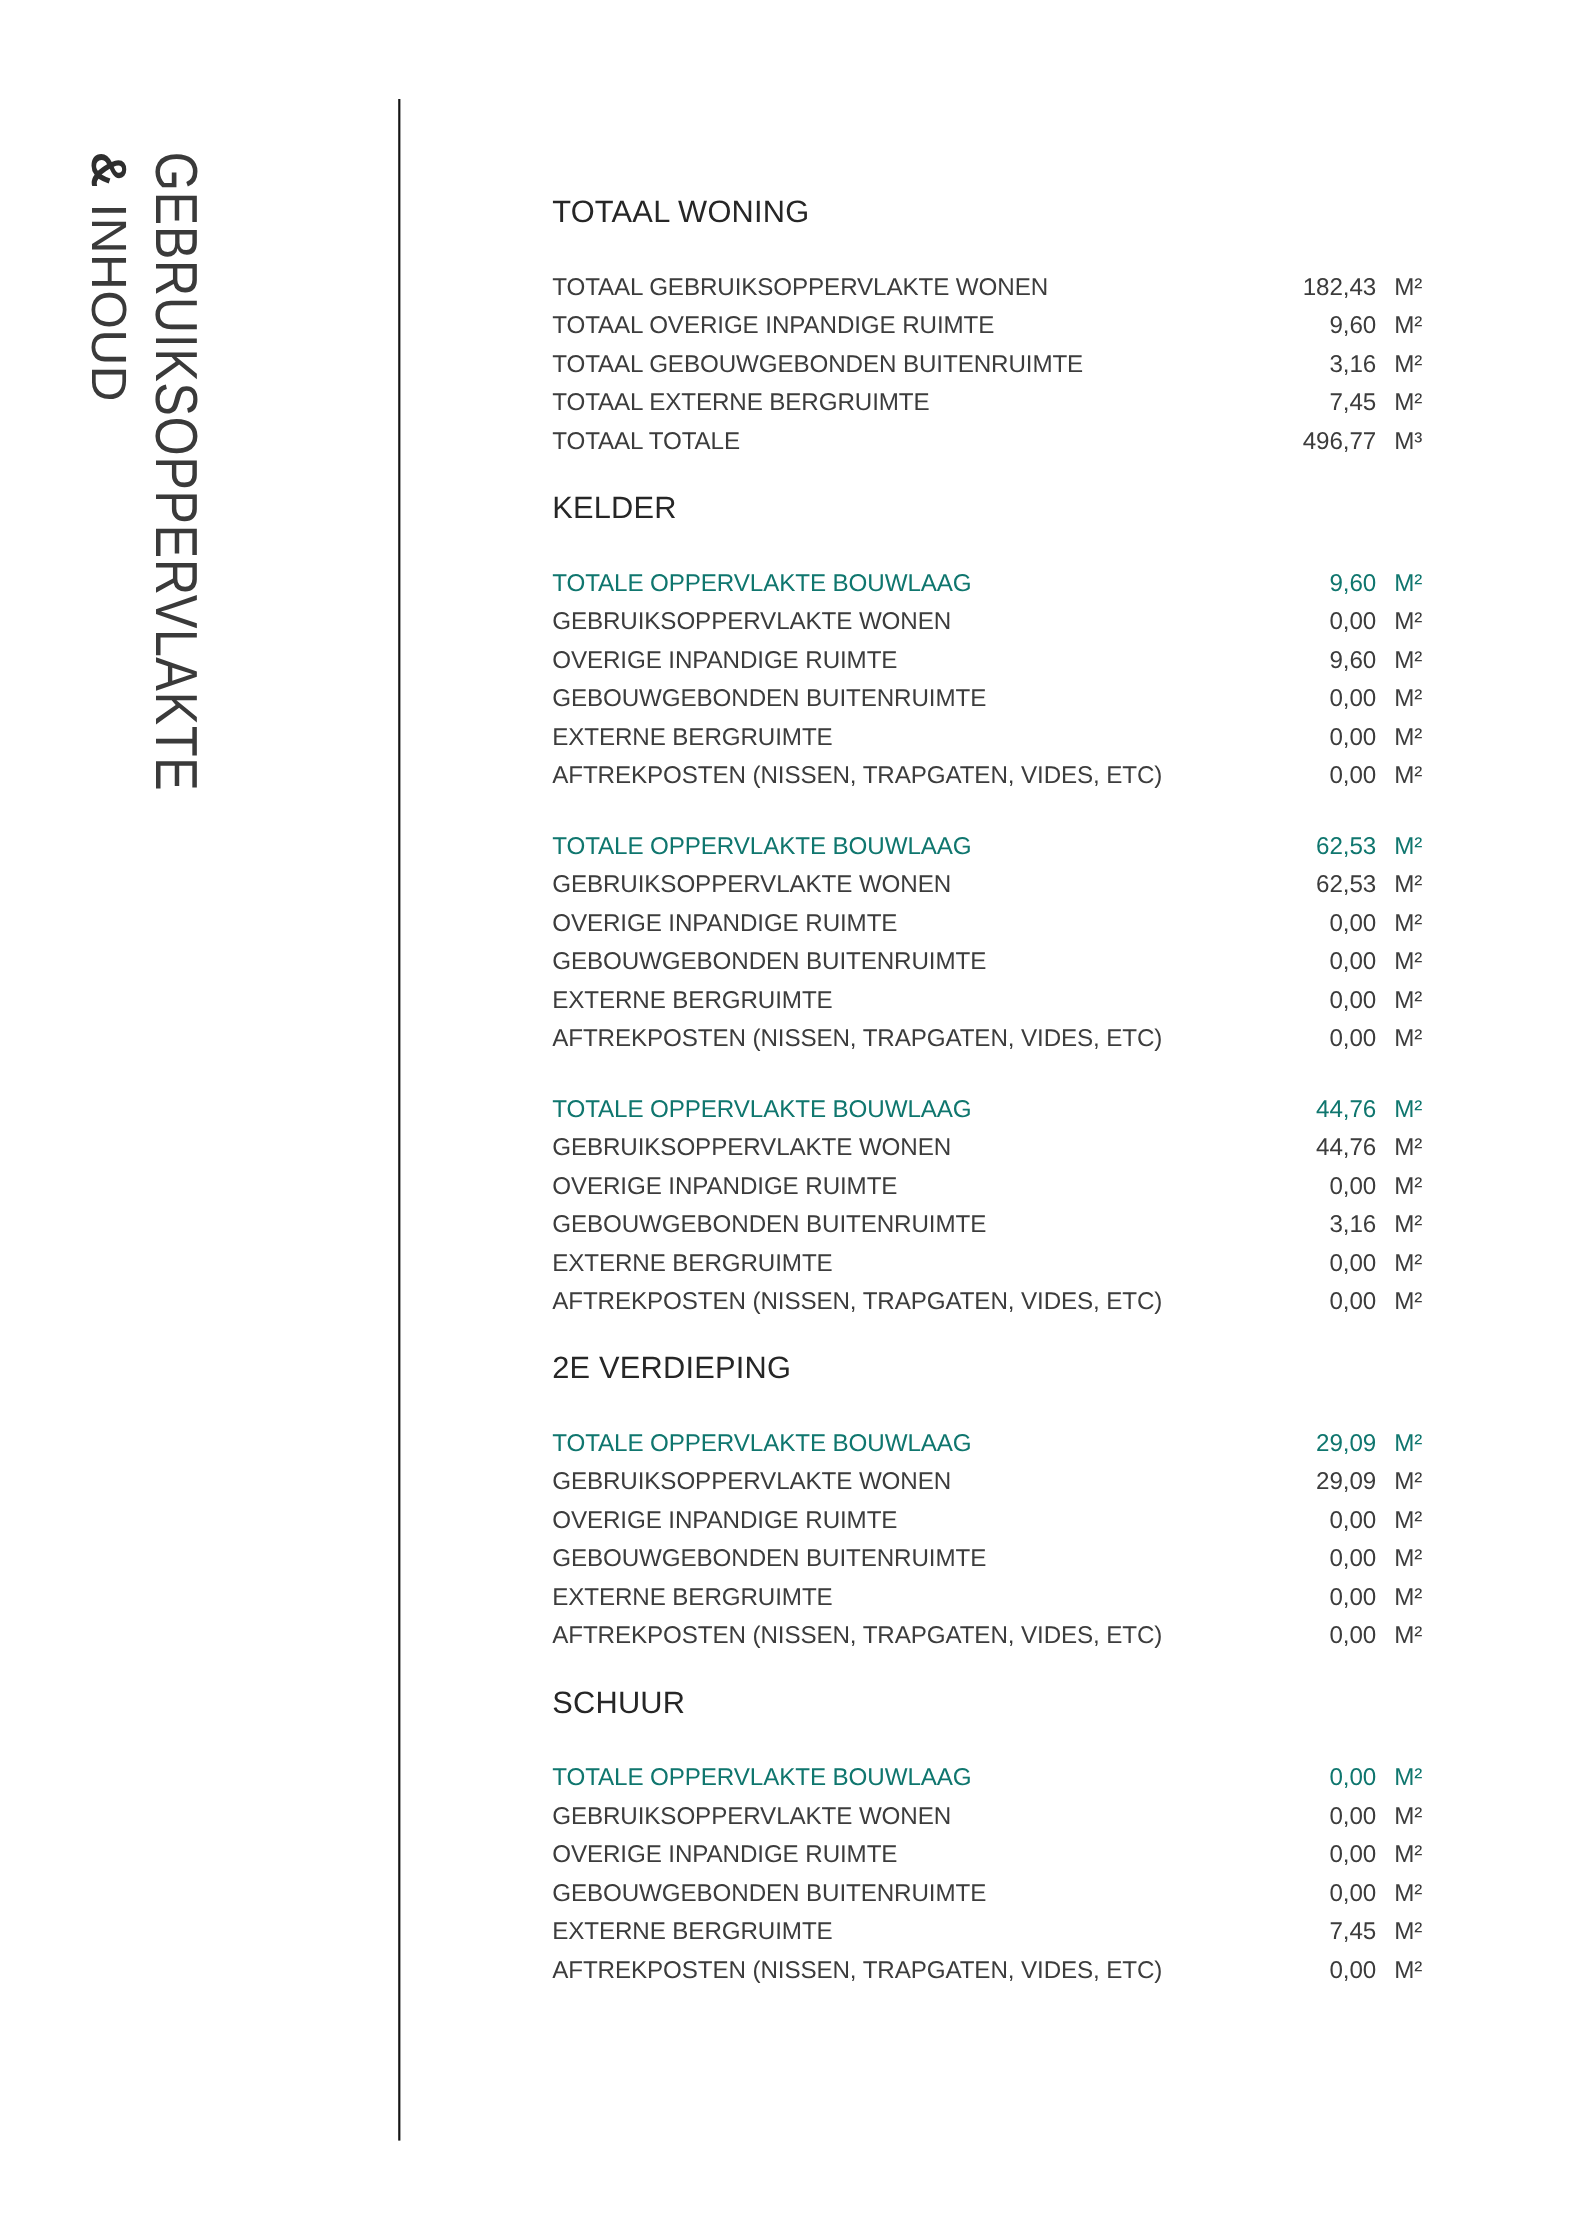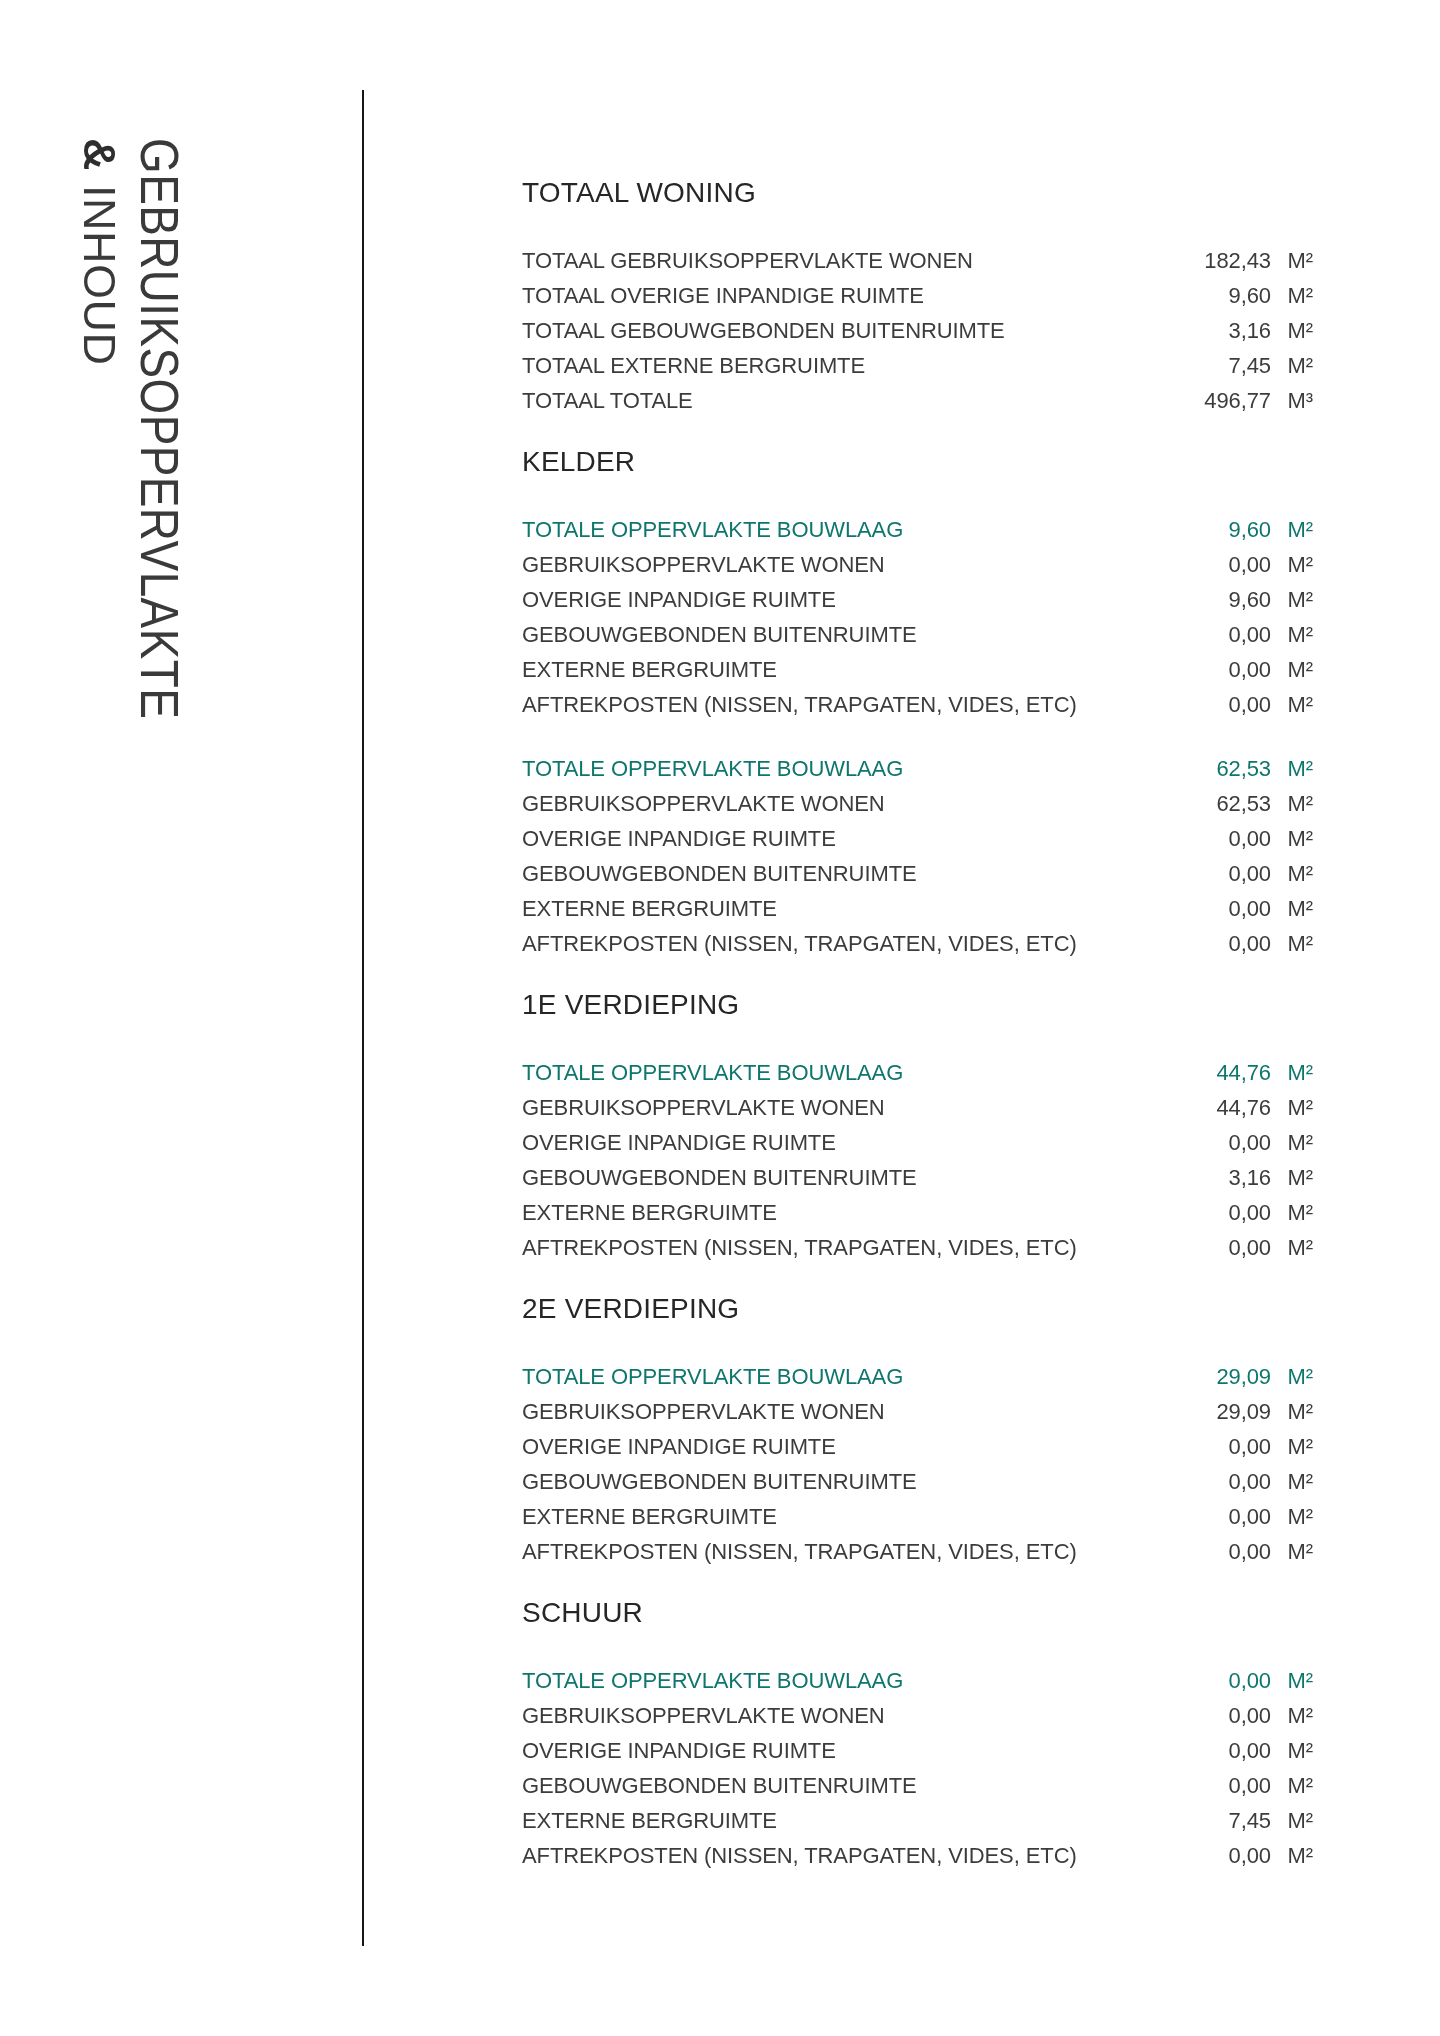--- a/index.html
+++ b/index.html
@@ -56,21 +56,21 @@
     left: 362px;
     top: 90px;
     width: 2px;
     height: 1856px;
     background: #161616;
   }
 
   
   .content {
     position: absolute;
-    left: 522px;
+    left: 502px;
     top: 178px;
     width: 791px;
   }
   .section { margin: 0 0 29px 0; }
   .section-title {
     margin: 0 0 35px 0;
     font-size: 28px;
     line-height: 30px;
     font-weight: 500;
     letter-spacing: 0.2px;
@@ -189,21 +189,20 @@
           <span class="value">0,00</span>
           <span class="unit">M²</span>
         </div>
         <div class="row">
           <span class="label">AFTREKPOSTEN (NISSEN, TRAPGATEN, VIDES, ETC)</span>
           <span class="value">0,00</span>
           <span class="unit">M²</span>
         </div>
       </section>
       <section class="section">
-        <h2 class="section-title">1E VERDIEPING</h2>
         <div class="row bold">
           <span class="label">TOTALE OPPERVLAKTE BOUWLAAG</span>
           <span class="value">44,76</span>
           <span class="unit">M²</span>
         </div>
         <div class="row">
           <span class="label">GEBRUIKSOPPERVLAKTE WONEN</span>
           <span class="value">44,76</span>
           <span class="unit">M²</span>
         </div>

